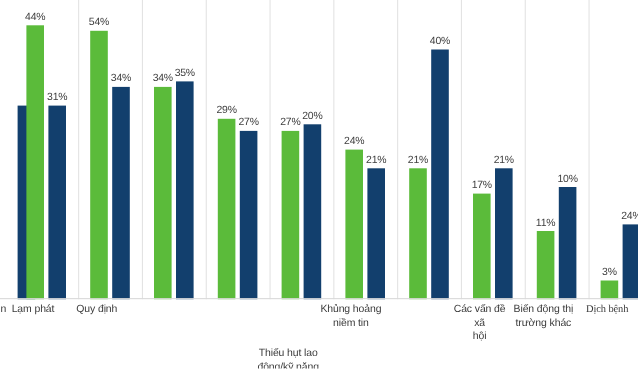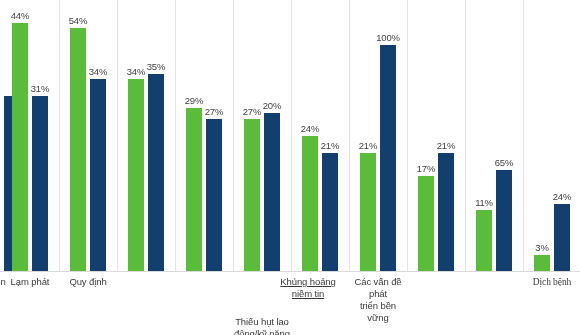--- a/index.html
+++ b/index.html
@@ -13,21 +13,21 @@
     font-family: "Liberation Sans", sans-serif;
     overflow: hidden;
   }
   #chart-root {
     position: relative;
     width: 580px;
     height: 335px;
   }
   .plot-area {
     position: absolute;
-    left: 0;
+    left: 12px;
     top: 0;
     width: 472px;
     height: 272px;
   }
   .baseline {
     position: absolute;
     left: 0;
     top: 271px;
     width: 580px;
     height: 1px;
@@ -117,44 +117,46 @@
         <div class="bar navy" style="left: 264px; width: 16px; height: 158.667px;"></div>
         <div class="bar-label" style="left: 238px; width: 28px; bottom: 155px;">27%</div>
         <div class="bar-label" style="left: 258px; width: 28px; bottom: 160.667px;">20%</div>
         <div class="bar green" style="left: 302px; width: 16px; height: 136px;"></div>
         <div class="bar navy" style="left: 322px; width: 16px; height: 119px;"></div>
         <div class="bar-label" style="left: 296px; width: 28px; bottom: 138px;">24%</div>
         <div class="bar-label" style="left: 316px; width: 28px; bottom: 121px;">21%</div>
         <div class="bar green" style="left: 360px; width: 16px; height: 119px;"></div>
         <div class="bar navy" style="left: 380px; width: 16px; height: 226.667px;"></div>
         <div class="bar-label" style="left: 354px; width: 28px; bottom: 121px;">21%</div>
-        <div class="bar-label" style="left: 374px; width: 28px; bottom: 228.667px;">100%</div>
+        <div class="bar-label" style="left: 374px; width: 28px; bottom: 228.667px;">40%</div>
         <div class="bar green" style="left: 418px; width: 16px; height: 96.3333px;"></div>
         <div class="bar navy" style="left: 438px; width: 16px; height: 119px;"></div>
         <div class="bar-label" style="left: 412px; width: 28px; bottom: 98.3333px;">17%</div>
         <div class="bar-label" style="left: 432px; width: 28px; bottom: 121px;">21%</div>
         <div class="bar green" style="left: 476px; width: 16px; height: 62.3333px;"></div>
         <div class="bar navy" style="left: 496px; width: 16px; height: 102px;"></div>
         <div class="bar-label" style="left: 470px; width: 28px; bottom: 64.3333px;">11%</div>
-        <div class="bar-label" style="left: 490px; width: 28px; bottom: 104px;">65%</div>
+        <div class="bar-label" style="left: 490px; width: 28px; bottom: 104px;">10%</div>
         <div class="bar green" style="left: 534px; width: 16px; height: 17px;"></div>
         <div class="bar navy" style="left: 554px; width: 16px; height: 68px;"></div>
         <div class="bar-label" style="left: 528px; width: 28px; bottom: 19px;">3%</div>
         <div class="bar-label" style="left: 548px; width: 28px; bottom: 70px;">24%</div>
       </div>
   </div>
 
   <div class="baseline"></div>
 
   <div class="cat-labels" id="cat-layer">
       <div class="cat" style="left: 1px; width: 58px;">Lạm phát</div>
       <div class="cat" style="left: 59px; width: 58px;">Quy định</div>
       <div class="cat" style="left: 233px; width: 58px; margin-top: 40px;">Thiếu hụt lao
 động/kỹ năng</div>
-      <div class="cat" style="left: 279px; width: 58px; text-decoration: underline;">Khủng hoảng
+      <div class="cat" style="left: 290px; width: 58px;">Khủng hoảng
 niềm tin</div>
-      <div class="cat" style="left: 349px; width: 58px;">Các vấn đề phát
-triển bền vững</div>
+      <div class="cat" style="left: 407px; width: 58px;">Các vấn đề xã
+hội</div>
+      <div class="cat" style="left: 465px; width: 58px;">Biến động thị
+trường khác</div>
       <div class="cat" style="left: 523px; width: 58px; font-family: Liberation Serif, serif;">Dịch bệnh</div>
       <div class="cat" style="left: -26px; width: 58px;">n</div>
     </div>
 
 </div>
 
 </body></html>

